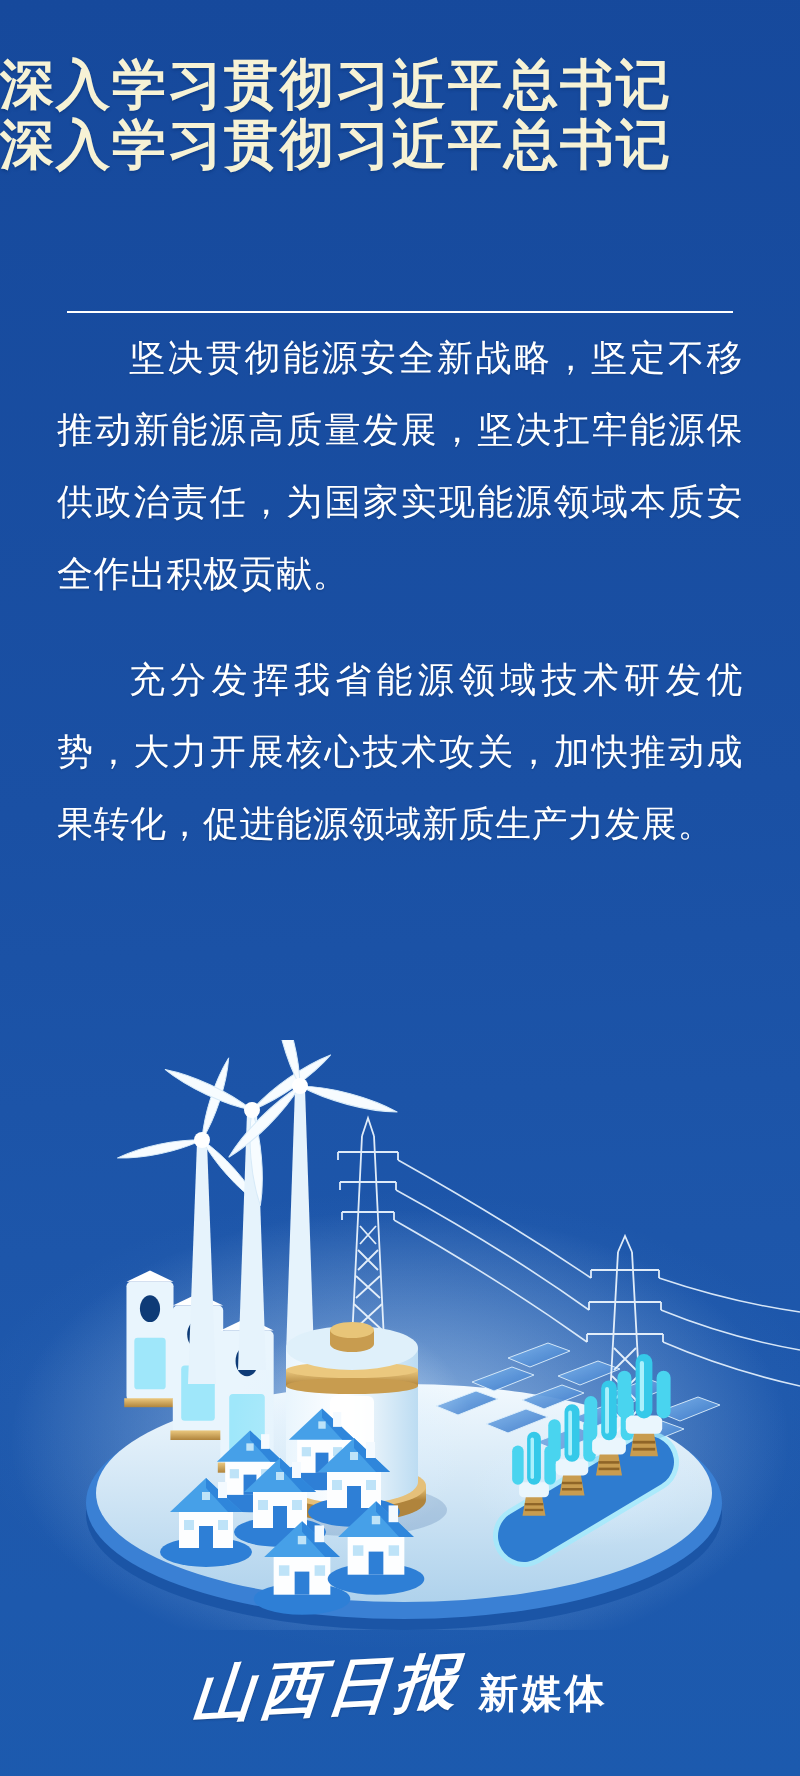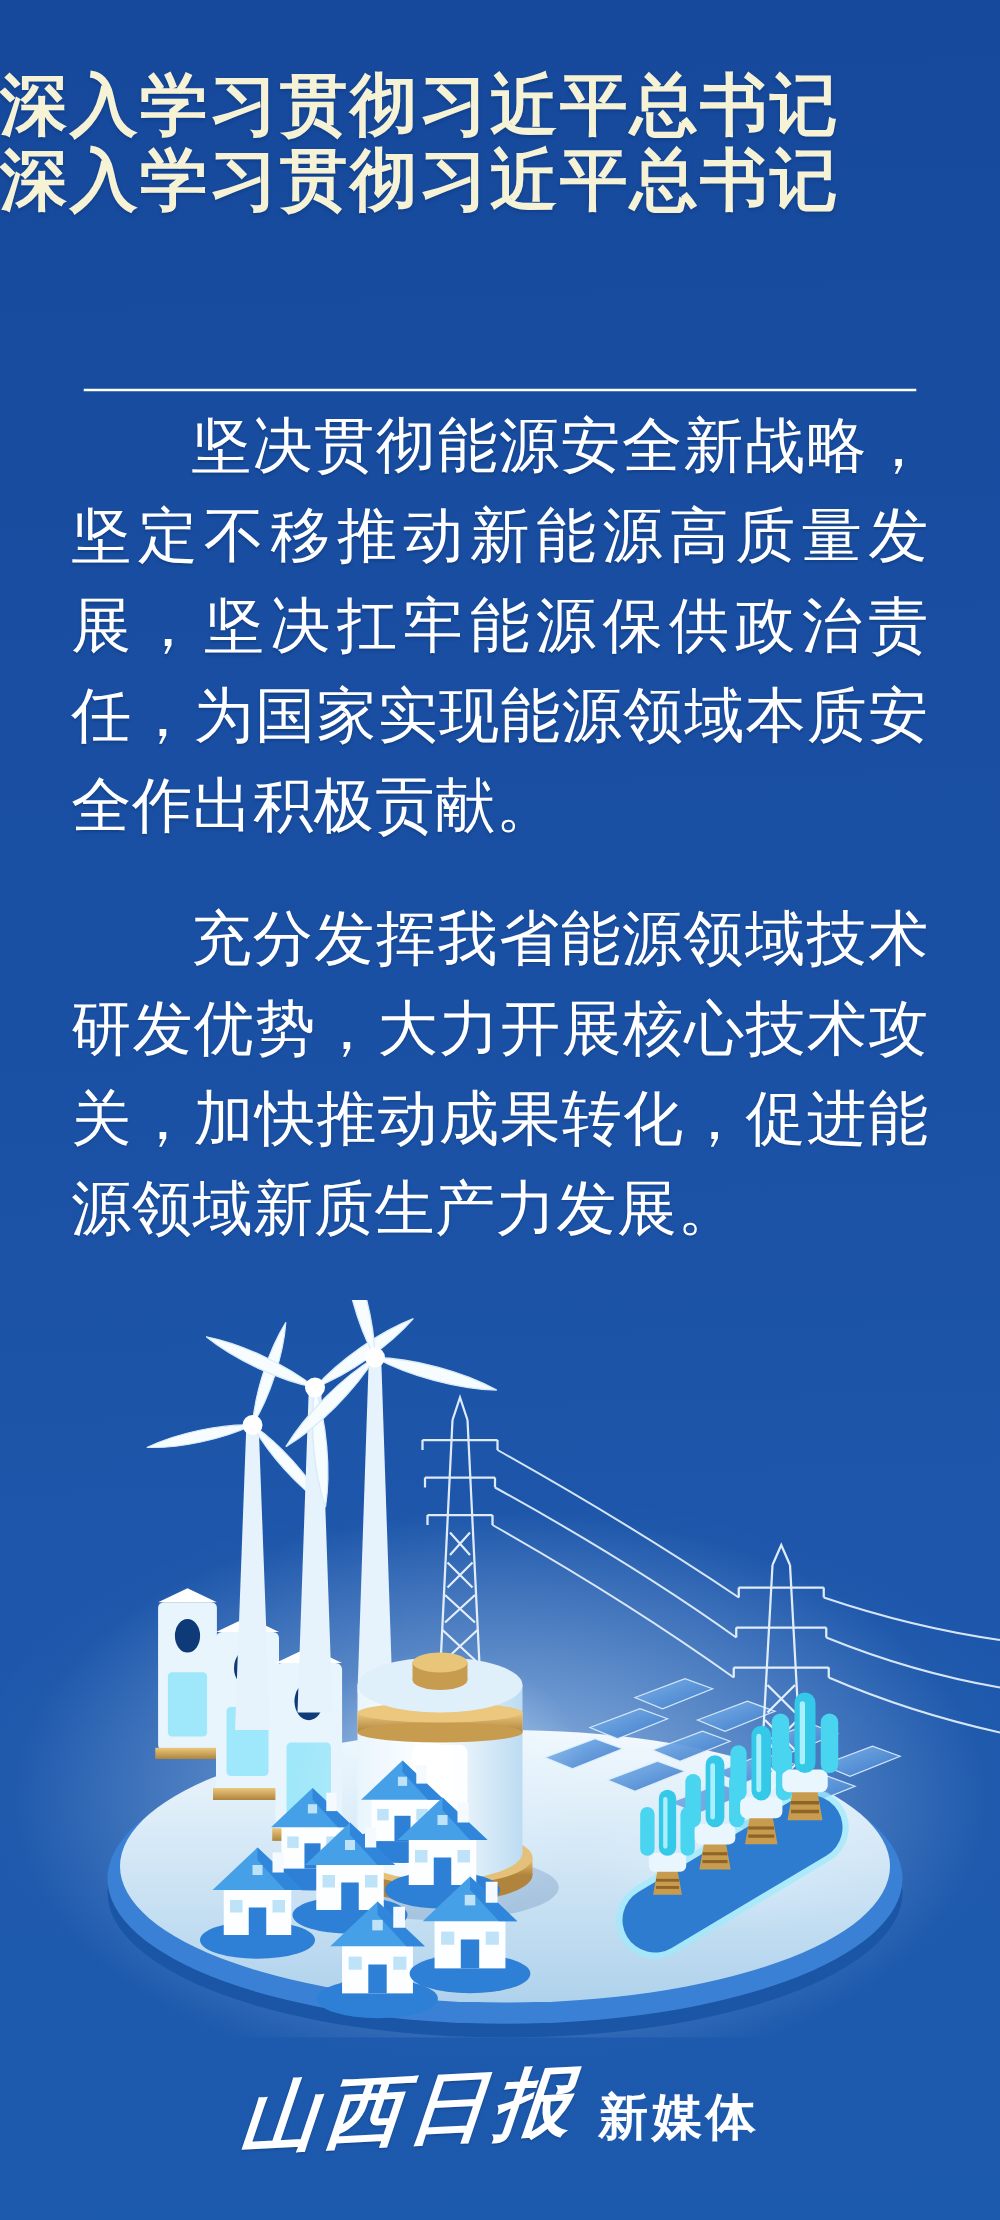--- a/index.html
+++ b/index.html
@@ -12,21 +12,21 @@
       linear-gradient(178deg, #16499C 0%, #1A50A4 45%, #1E58AC 78%, #1C5AAE 100%);
   }
   .title{
     position:absolute; top:54px; left:0; width:100%; text-align:left;
     color:#F6F2D5; font-size:54px; line-height:60px; font-weight:900;
     letter-spacing:2px; text-shadow:0 2px 3px rgba(0,40,100,.35);
   }
   .divider{ position:absolute; top:311px; left:67px; width:666px; height:2px; background:#FFFFFF; }
   .content{ position:absolute; top:322px; left:57px; width:686px; color:#FFFFFF; }
   .content p{
-    font-size:48px; line-height:72px; text-align:justify; text-indent:2em;
+    font-size:36px; line-height:72px; text-align:justify; text-indent:2em;
     margin-bottom:34px; letter-spacing:.5px;
     text-shadow:0 1px 2px rgba(10,40,90,.35);
   }
   .illustration{ position:absolute; top:1040px; left:0; width:800px; height:590px; }
   .footer{
     position:absolute; top:1646px; left:0; width:100%;
     display:flex; justify-content:center; align-items:flex-end; gap:18px; color:#FFFFFF;
   }
   .brand-script{
     font-size:62px; font-weight:900; font-style:italic;

